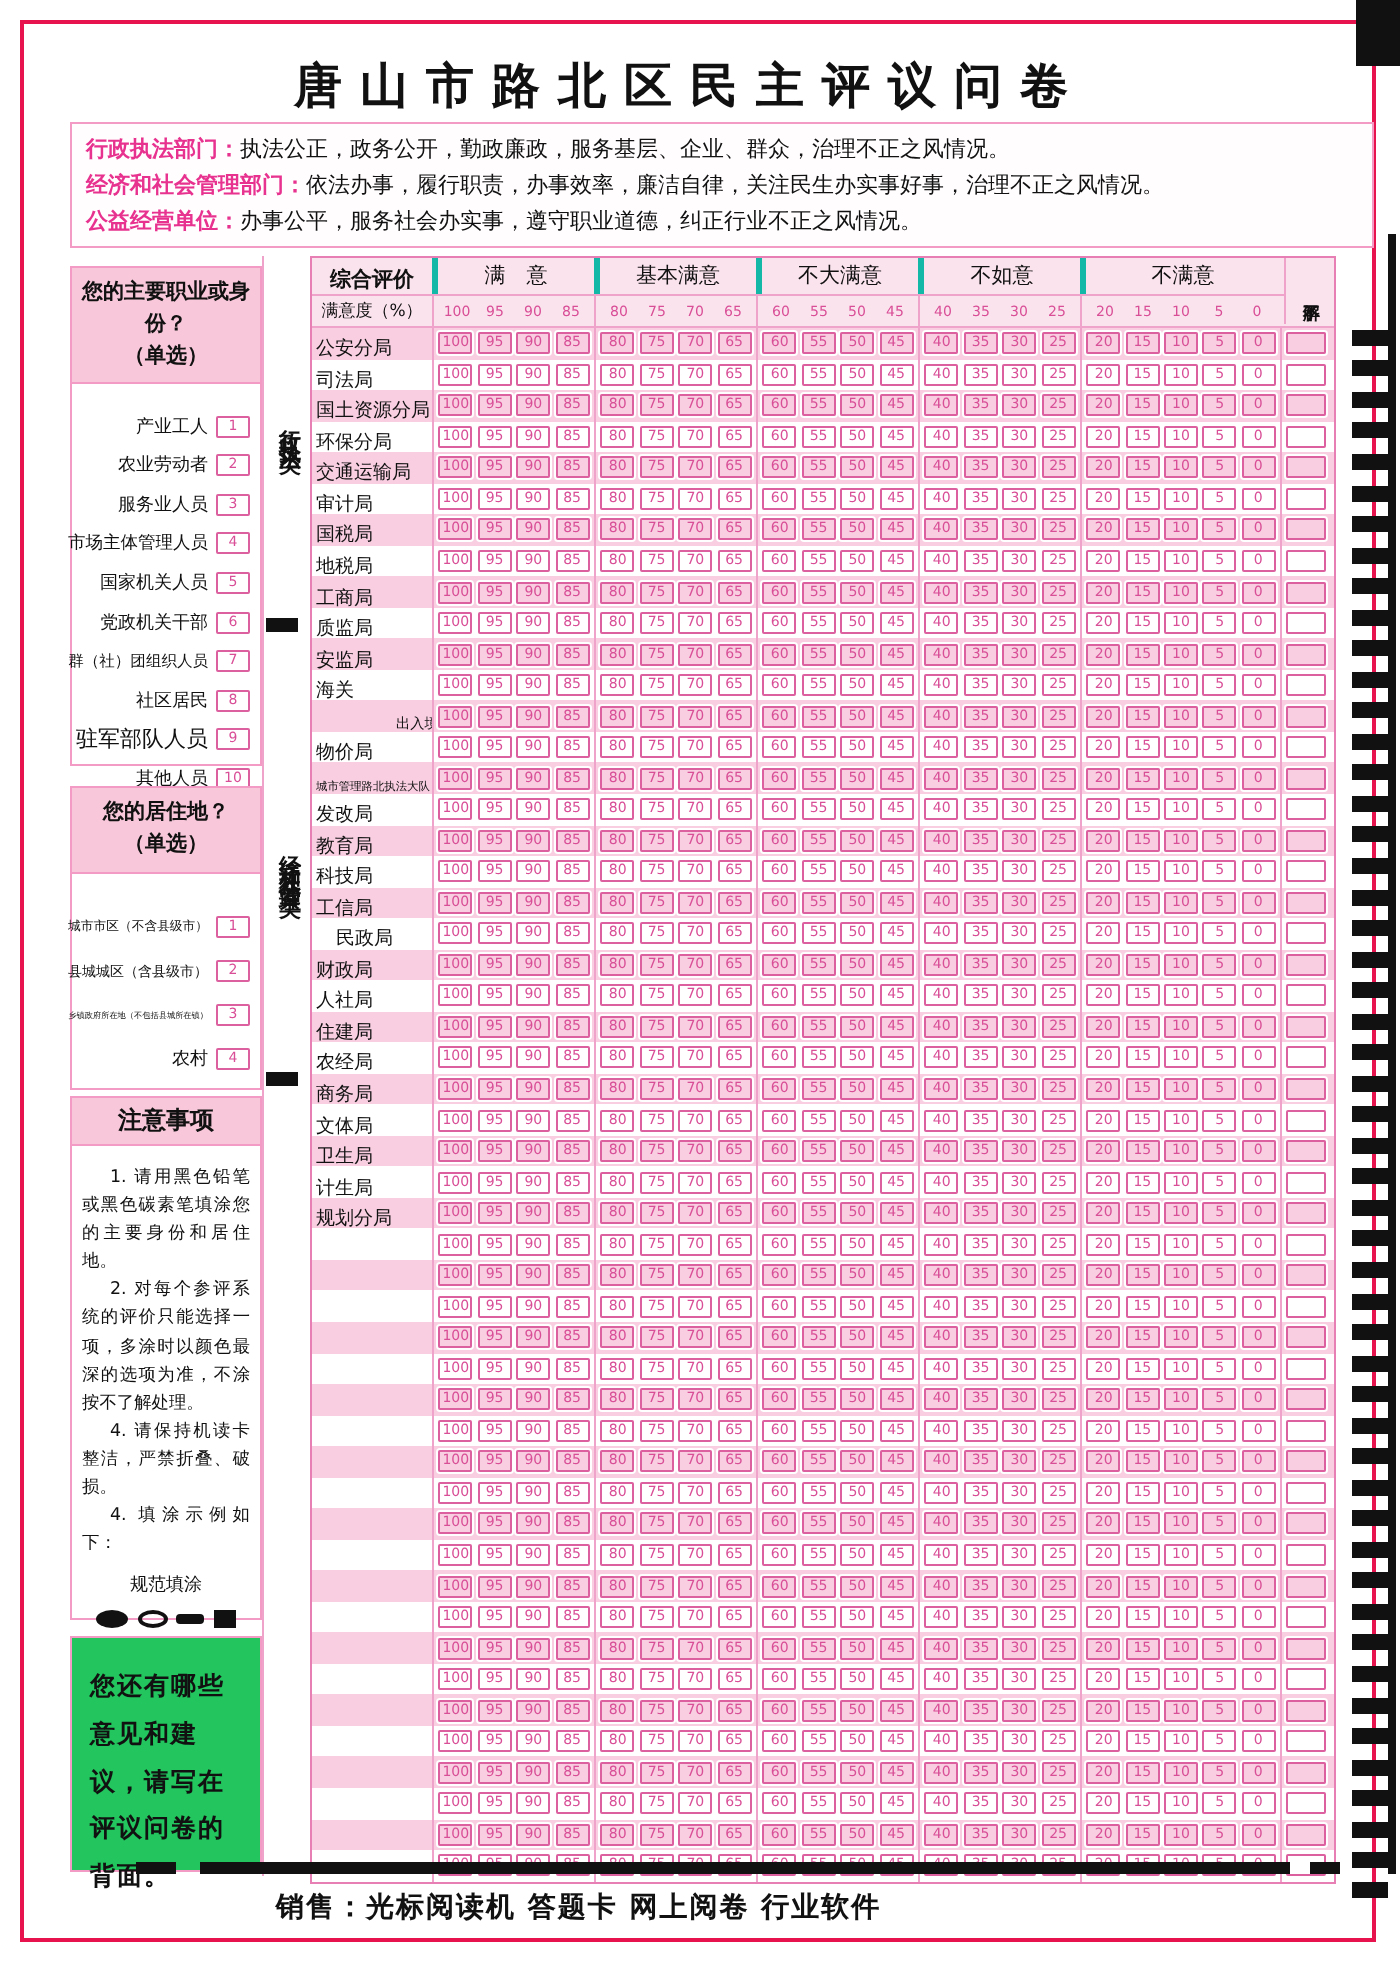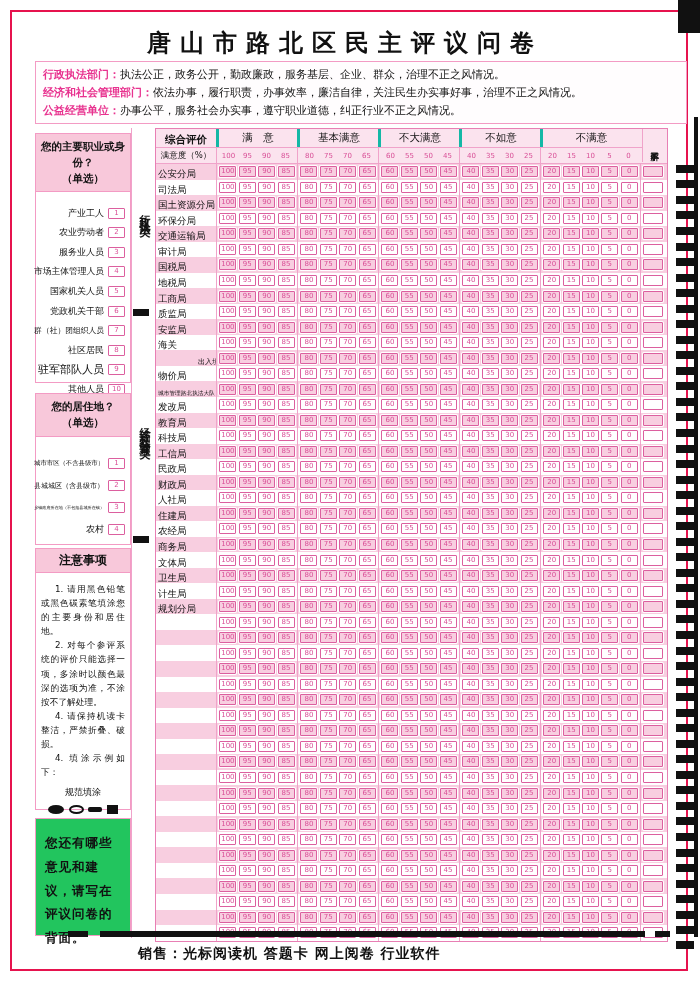--- a/index.html
+++ b/index.html
@@ -967,21 +967,21 @@
             <span class="bubble">15</span>
             <span class="bubble">10</span>
             <span class="bubble">5</span>
             <span class="bubble">0</span>
           </div>
           <div class="cell unk">
             <span class="bubble unk-b"></span>
           </div>
         </div>
         <div class="t-row">
-          <div class="t-label"><span style="font-size: 9.5px;">民政局</span></div>
+          <div class="t-label"><span style="font-size: 9.5px; margin-left: 10px;">民政局</span></div>
           <div class="cell g4">
             <span class="bubble">100</span>
             <span class="bubble">95</span>
             <span class="bubble">90</span>
             <span class="bubble">85</span>
           </div>
           <div class="cell g4">
             <span class="bubble">80</span>
             <span class="bubble">75</span>
             <span class="bubble">70</span>

